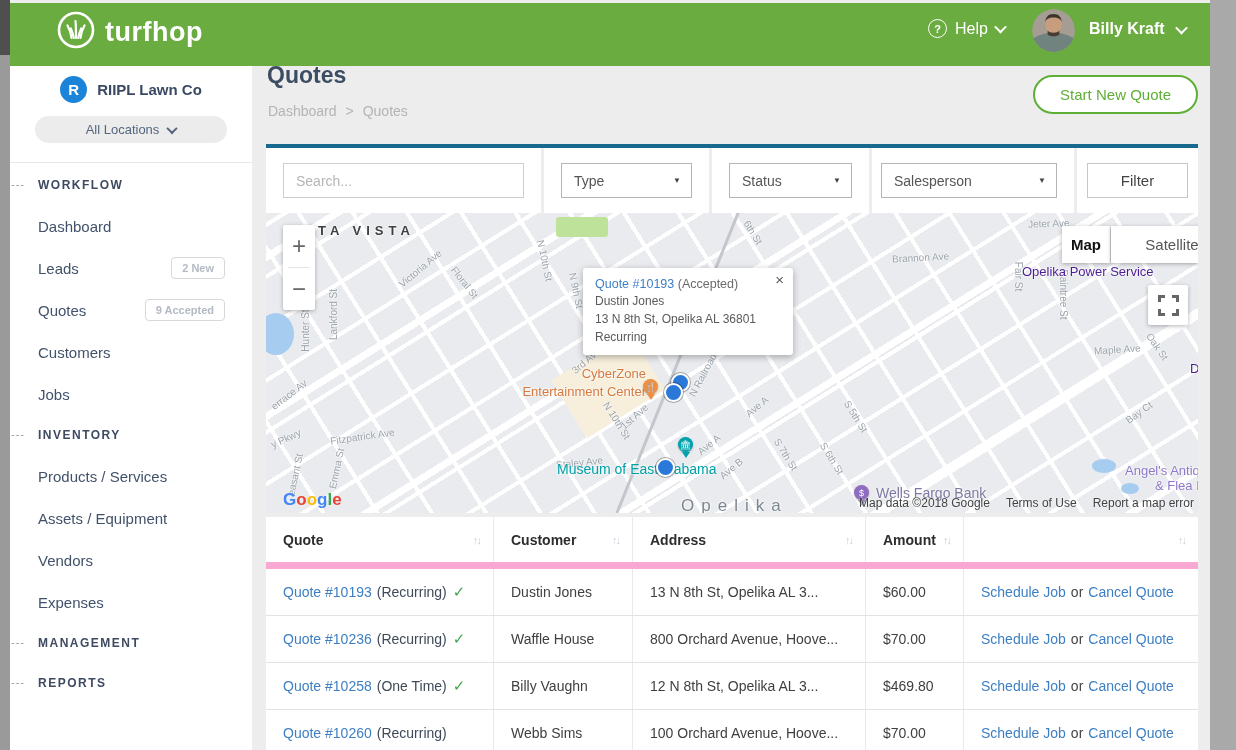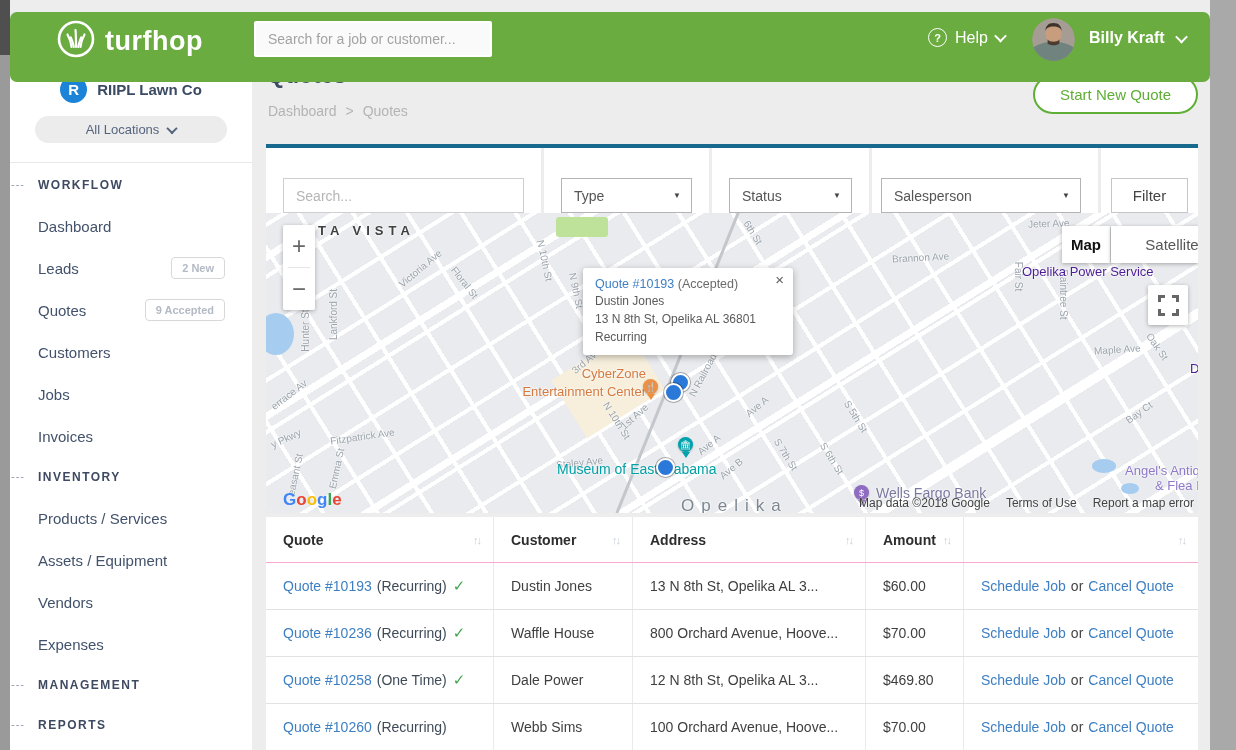--- a/index.html
+++ b/index.html
@@ -5,21 +5,21 @@
   html,body{margin:0;padding:0;}
   .screen{position:relative;width:1236px;height:750px;overflow:hidden;background:#ededed;
     font-family:"Liberation Sans",sans-serif;-webkit-font-smoothing:antialiased;}
   
   .strip-left{position:absolute;left:0;top:0;width:10px;height:100%;background:#9a9a9a;z-index:60;}
   .strip-left-top{position:absolute;left:0;top:0;width:10px;height:55px;background:#4f4f4f;z-index:61;}
   .strip-right{position:absolute;right:0;top:0;width:26px;height:100%;background:#a9a9a9;z-index:60;}
   .app{position:absolute;left:10px;top:0;width:1200px;height:750px;}
 
   
-  .topbar{position:absolute;left:0;top:12px;width:100%;height:70px;background:#6aac3f;z-index:20;border-radius:7px;}
+  .topbar{position:absolute;left:0;top:3px;width:100%;height:63px;background:#6aac3f;z-index:20;}
   .brand{position:absolute;left:46px;top:7px;display:flex;align-items:center;gap:9px;color:#fff;}
   .brand-name{font-size:27px;font-weight:700;letter-spacing:.5px;}
   .top-search{position:absolute;left:244px;top:9px;width:238px;height:36px;box-sizing:border-box;
     background:#fafafa;border:2px solid #fff;border-radius:2px;padding:0 12px;font-size:14px;color:#444;
     font-family:"Liberation Sans",sans-serif;}
   .top-search::placeholder{color:#a3a3a3;}
   .help{position:absolute;left:918px;top:16px;display:flex;align-items:center;gap:8px;color:#fff;font-size:16px;cursor:pointer;}
   .qmark{display:inline-flex;align-items:center;justify-content:center;width:17px;height:17px;border:1.5px solid #fff;
     border-radius:50%;font-size:11px;font-weight:700;}
   .chev{display:inline-block;width:7px;height:7px;border-right:2px solid currentColor;border-bottom:2px solid currentColor;
@@ -51,22 +51,22 @@
   .page-head{position:relative;height:89px;}
   .page-title{position:absolute;left:15px;top:7px;font-size:23px;font-weight:700;color:#3c4d63;}
   .breadcrumb{position:absolute;left:16px;top:48px;font-size:14px;color:#b4b4b4;display:flex;gap:9px;}
   .breadcrumb .bc-link{cursor:pointer;}
   .new-quote-btn{position:absolute;right:12px;top:20px;height:39px;box-sizing:border-box;padding:0 25px;
     background:#fff;border:2px solid #5fae36;border-radius:20px;color:#5fae36;font-size:15px;
     font-family:"Liberation Sans",sans-serif;cursor:pointer;}
 
   
   .filterbar{margin:0 12px 0 14px;height:69px;box-sizing:border-box;border-top:4px solid #17698d;display:flex;gap:3px;}
-  .fsec{background:#fff;display:flex;align-items:flex-end;padding:0 17px;box-sizing:border-box;}
-  .fs1{width:275px;}.fs2{width:165px;}.fs3{width:157px;}.fs4{width:226px;padding-left:9px;}.fs5{flex:1;padding:0 10px;}
+  .fsec{background:#fff;display:flex;align-items:center;padding:0 17px;box-sizing:border-box;}
+  .fs1{width:275px;}.fs2{width:165px;}.fs3{width:157px;}.fs4{width:202px;padding-left:9px;}.fs5{flex:1;padding:0 10px;}
   .f-search{width:100%;height:35px;box-sizing:border-box;border:1px solid #cfcfcf;padding:0 12px;font-size:14px;
     color:#444;font-family:"Liberation Sans",sans-serif;}
   .f-search::placeholder{color:#b5b5b5;}
   .f-select{width:100%;height:35px;box-sizing:border-box;border:1px solid #b4b4b4;background:#fff;display:flex;
     align-items:center;justify-content:space-between;padding:0 10px 0 12px;font-size:14px;color:#555;cursor:pointer;}
   .f-select .arr{font-size:8px;color:#444;}
   .f-btn{width:100%;height:35px;box-sizing:border-box;border:1px solid #c6c6c6;background:#fff;font-size:15px;color:#444;
     font-family:"Liberation Sans",sans-serif;cursor:pointer;}
 
   
@@ -123,21 +123,21 @@
   .glogo span:nth-child(1){color:#4285F4;}.glogo span:nth-child(2){color:#EA4335;}
   .glogo span:nth-child(3){color:#FBBC05;}.glogo span:nth-child(4){color:#4285F4;}
   .glogo span:nth-child(5){color:#34A853;}.glogo span:nth-child(6){color:#EA4335;}
   .attrib{position:absolute;right:4px;bottom:3px;font-size:12px;color:#424242;z-index:9;display:flex;gap:16px;
     text-shadow:0 0 2px #fff;}
   .attrib span{cursor:pointer;}
 
   
   .tablewrap{margin:4px 12px 0 14px;background:#fff;padding-bottom:4px;}
   .thead,.trow{display:grid;grid-template-columns:227px 139px 233px 98px 1fr;}
-  .thead{height:45px;border-bottom:1px solid #f9a8d4;}
+  .thead{height:45px;border-bottom:7px solid #f9a8d4;}
   .th{display:flex;align-items:center;justify-content:space-between;padding:0 13px 0 17px;font-size:14px;
     font-weight:700;color:#2d2d2d;border-left:1px solid #eaeaea;cursor:pointer;}
   .th:first-child{border-left:none;}
   .sort{color:#c9ced6;font-size:11px;font-weight:400;letter-spacing:-2px;}
   .trow{height:46px;border-bottom:1px solid #e2e2e2;}
   .td{display:flex;align-items:center;padding:0 8px 0 17px;font-size:14px;color:#3f3f3f;border-left:1px solid #eaeaea;
     white-space:nowrap;overflow:hidden;}
   .td:first-child{border-left:none;}
   .tlink{color:#3d7fc2;cursor:pointer;}
   .qtype{margin-left:5px;color:#3f4a58;}
@@ -163,21 +163,20 @@
               <path d="M20 28 C20 22 20 16 19.5 11"></path>
               <path d="M15.5 28 C15 23 13.5 19 11.5 15.5"></path>
               <path d="M24.5 28 C25 23 26.5 19 28.5 15.5"></path>
               <path d="M17.8 28 C17 24 16 21 14.8 18.5"></path>
               <path d="M22.2 28 C23 24 24 21 25.2 18.5"></path>
             </g>
           </svg>
         </span>
         <span class="brand-name">turfhop</span>
       </div>
-      <input class="top-search" type="text" placeholder="Search for a job or customer..." style="">
       <div class="help">
         <span class="qmark">?</span>
         <span>Help</span>
         <span class="chev"></span>
       </div>
       <div class="avatar">
         <svg width="43" height="43" viewBox="0 0 44 44">
           <circle cx="22" cy="22" r="22" fill="#a59c93"></circle>
           <path d="M0 44 L44 44 L44 31 C36 25.5 30 24.5 22 24.5 C14 24.5 8 25.5 0 31 Z" fill="#70837f"></path>
           <ellipse cx="22" cy="16.5" rx="8.3" ry="9.3" fill="#c79d7d"></ellipse>
@@ -216,23 +215,20 @@
         </div>
         <div class="item">
           <span>Quotes</span>
           <span class="badge">9 Accepted</span>
         </div>
         <div class="item">
           <span>Customers</span>
         </div>
         <div class="item">
           <span>Jobs</span>
-        </div>
-        <div class="item">
-          <span>Invoices</span>
         </div>
 
         <div class="sec">
           <span class="dash">---</span>
           <span>INVENTORY</span>
         </div>
         <div class="item">
           <span>Products / Services</span>
         </div>
         <div class="item">
@@ -455,21 +451,21 @@
             <span class="tlink">Cancel Quote</span>
           </div>
         </div>
 
         <div class="trow">
           <div class="td">
             <span class="tlink">Quote #10258</span>
             <span class="qtype">(One Time)</span>
             <span class="qcheck">✓</span>
           </div>
-          <div class="td">Dale Power</div>
+          <div class="td">Billy Vaughn</div>
           <div class="td">12 N 8th St, Opelika AL 3...</div>
           <div class="td">$469.80</div>
           <div class="td">
             <span class="tlink">Schedule Job</span>
             <span class="or">or</span>
             <span class="tlink">Cancel Quote</span>
           </div>
         </div>
 
         <div class="trow">

